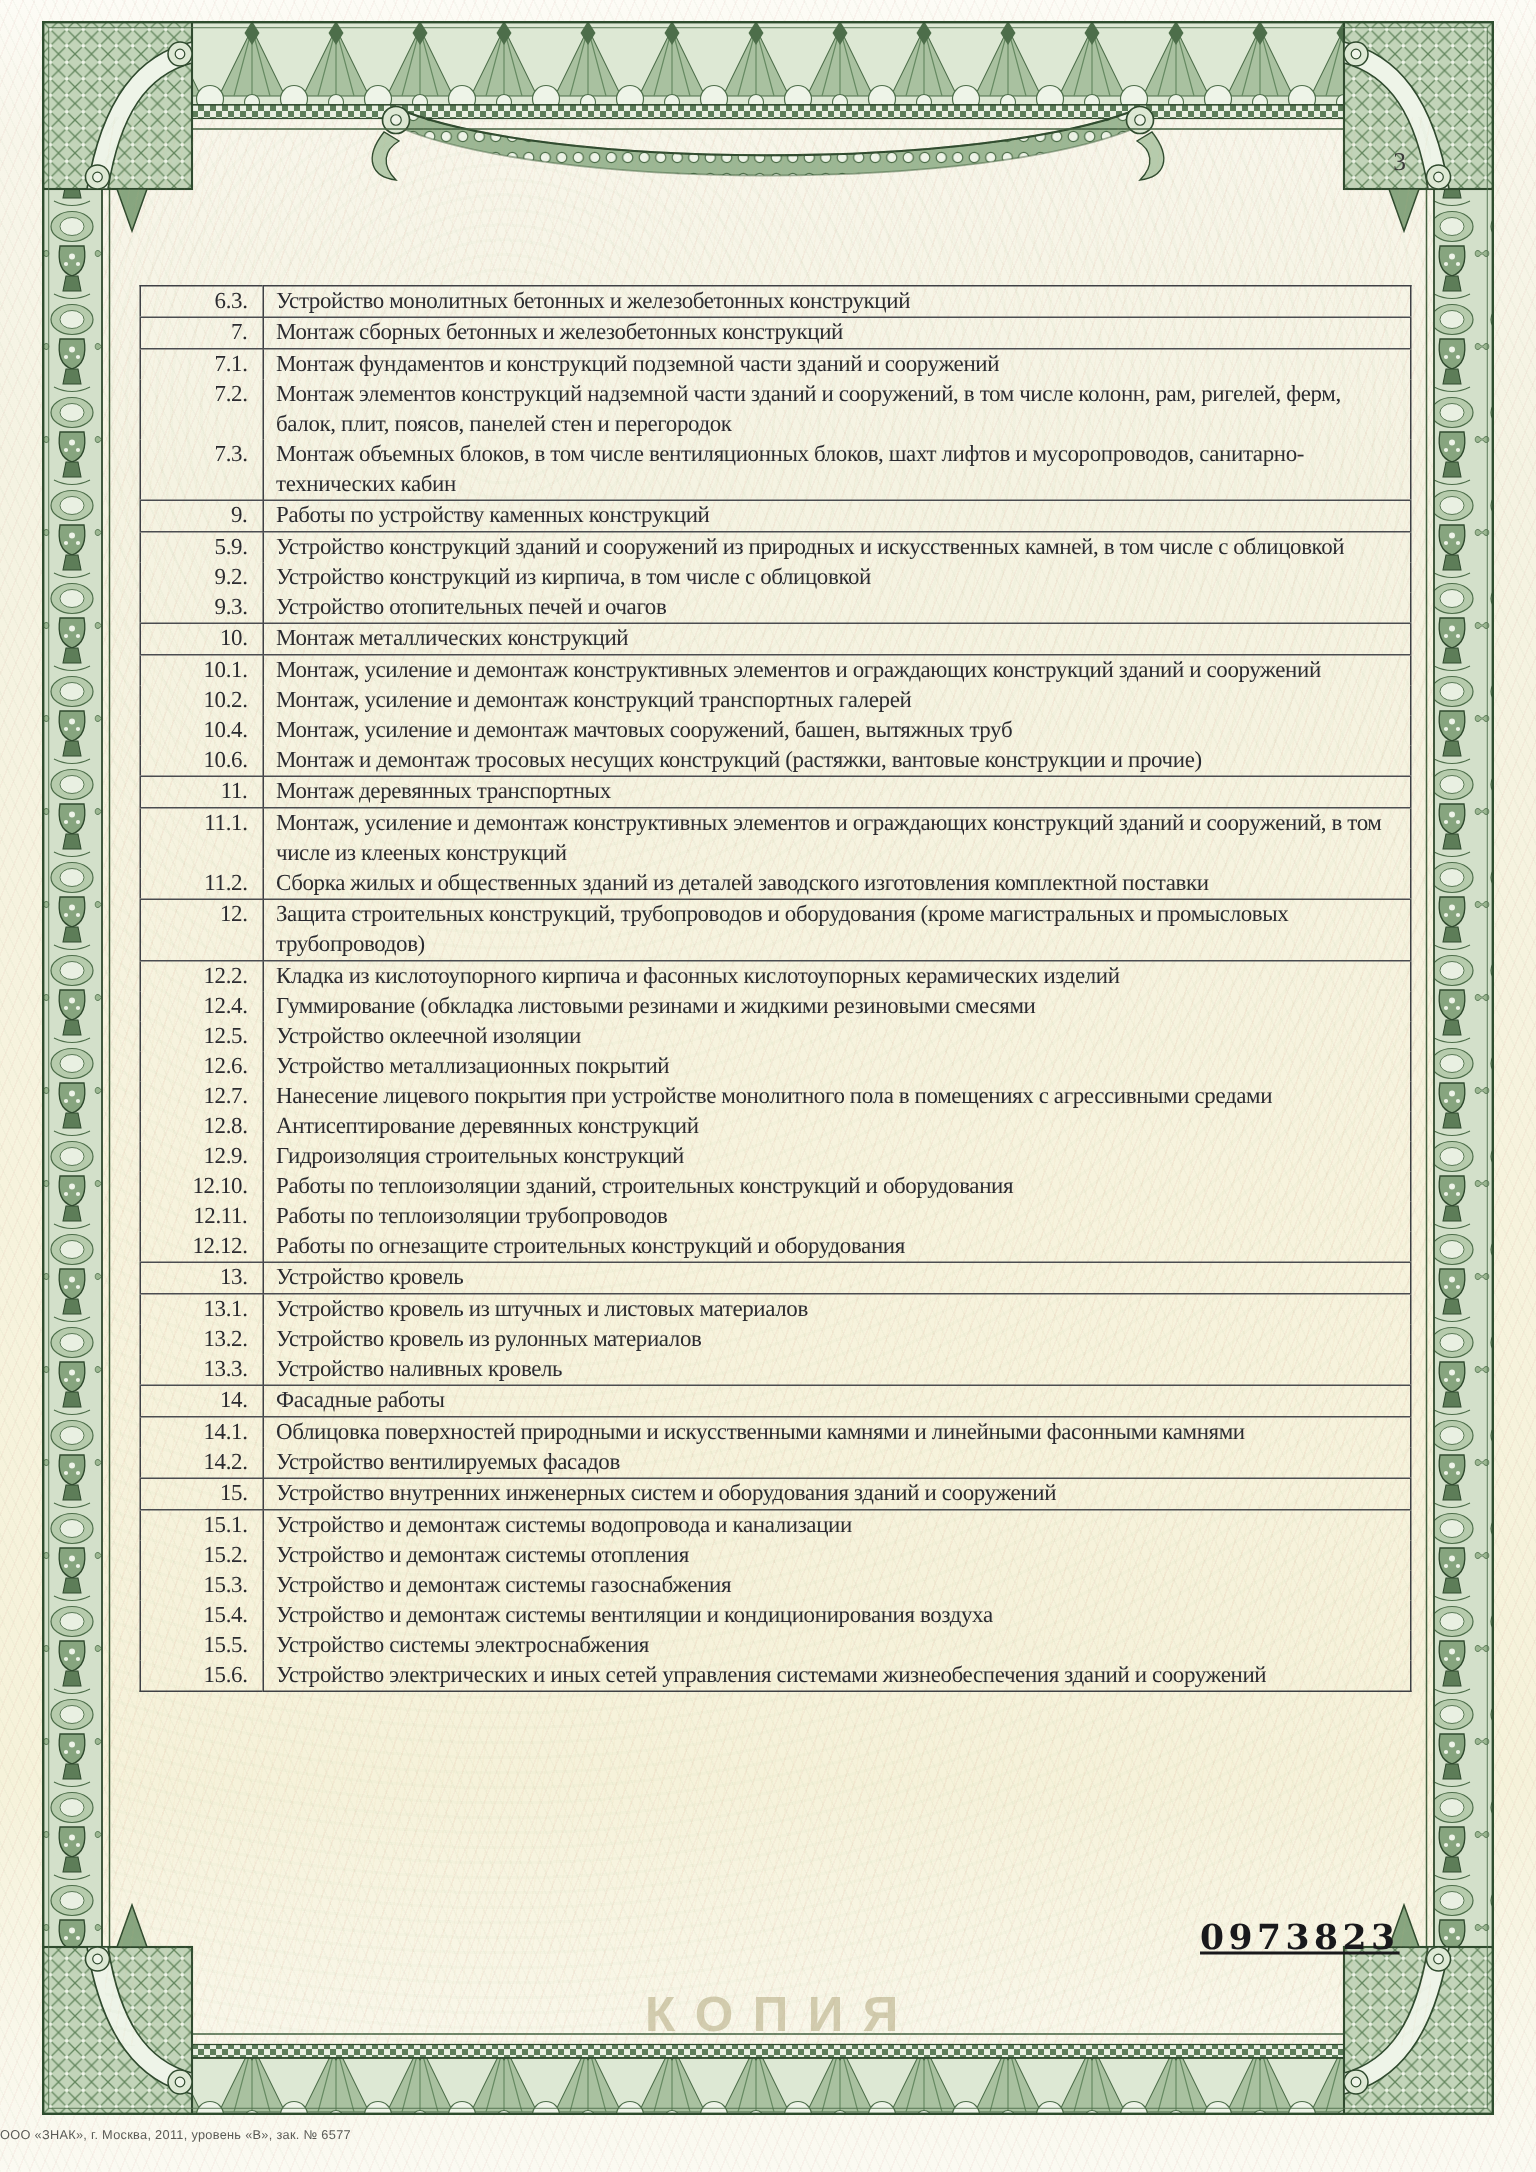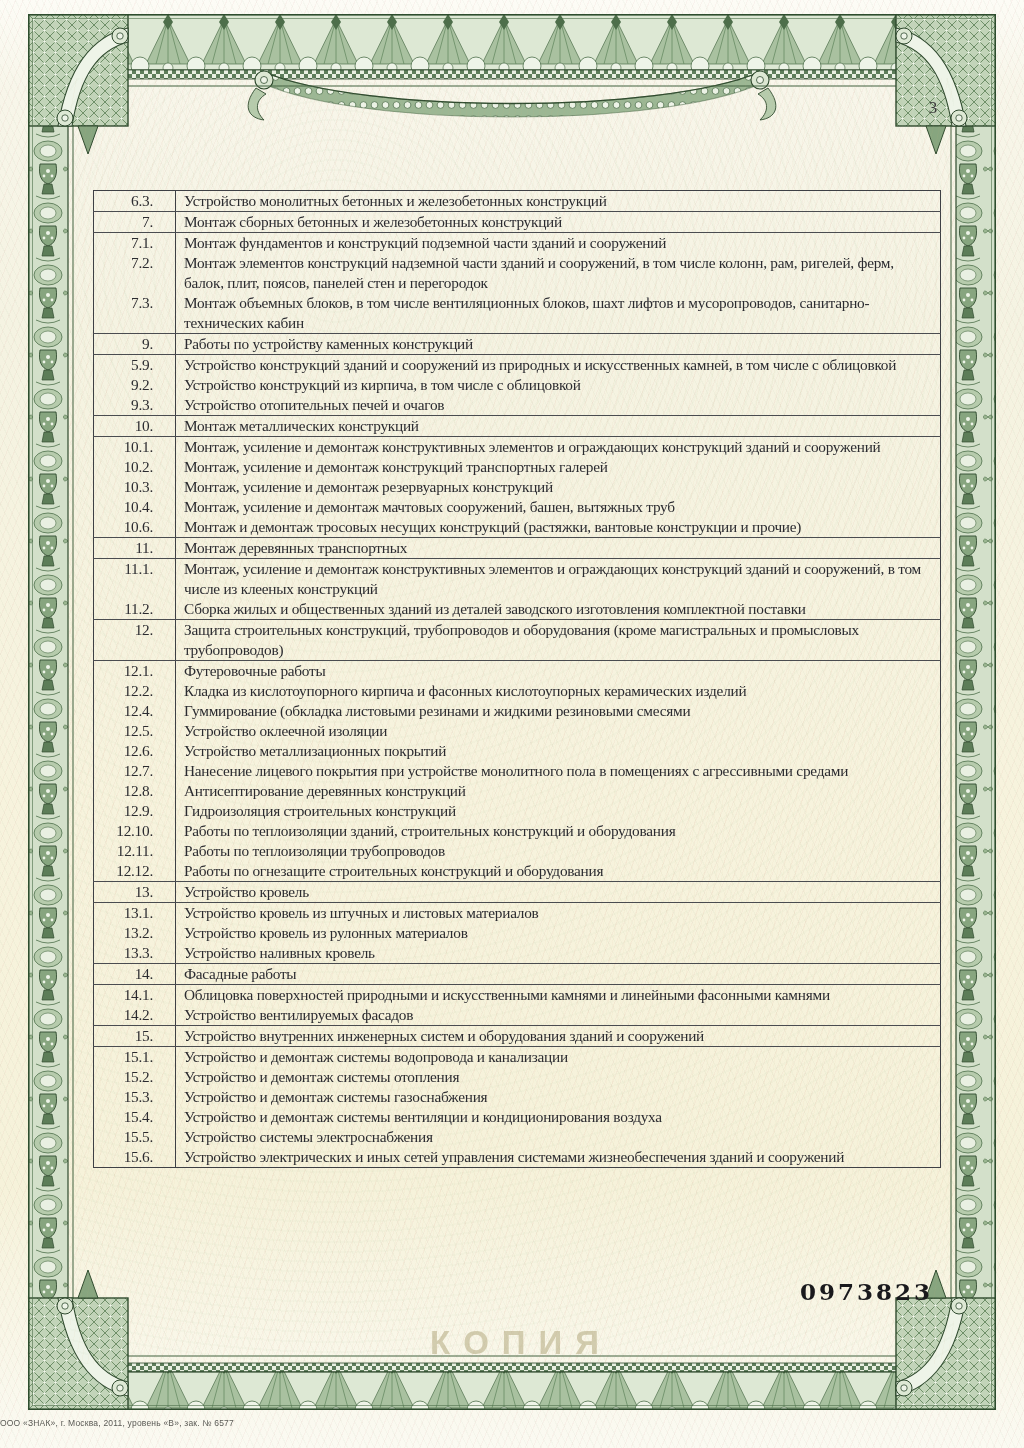--- a/index.html
+++ b/index.html
@@ -34,29 +34,29 @@
     border-collapse:collapse;table-layout:fixed;
     border:1.8px solid #3e4045;
     font-size:15.3px;color:#2b2b30;letter-spacing:-0.25px;
   }
   table.works col.c-num{width:82px;}
   table.works td{
     padding:0;vertical-align:top;line-height:20px;
     font-family:"Liberation Serif", serif;
   }
   table.works td.num{
-    text-align:right;padding-right:22px;
+    text-align:right;padding-right:10px;
     border-right:1.4px solid #3e4045;
   }
   table.works td.txt{padding-left:8px;padding-right:8px;}
   table.works tr.sep td{border-bottom:1.4px solid #4a4c50;}
   .serial{
     position:absolute;left:800px;top:1278px;
     font-family:"DejaVu Serif", serif;font-weight:700;
-    font-size:23px;letter-spacing:3px;color:#19191c;
+    font-size:23px;letter-spacing:3px;color:#19191c;text-decoration:underline;
   }
   .watermark{
     position:absolute;left:430px;top:1324px;
     font-family:Liberation Sans, sans-serif;font-weight:700;
     font-size:33px;letter-spacing:13px;
     color:#b4aa80;opacity:0.55;filter:blur(0.4px);
   }
   .footer-note{
     position:absolute;left:0;right:40px;top:1418px;text-align:left;
     font-family:"Liberation Sans", sans-serif;
@@ -197,24 +197,20 @@
         </tr>
         <tr>
           <td class="num">10.1.</td>
           <td class="txt">Монтаж, усиление и демонтаж конструктивных элементов и ограждающих конструкций зданий и сооружений</td>
         </tr>
         <tr>
           <td class="num">10.2.</td>
           <td class="txt">Монтаж, усиление и демонтаж конструкций транспортных галерей</td>
         </tr>
         <tr>
-          <td class="num">10.3.</td>
-          <td class="txt">Монтаж, усиление и демонтаж резервуарных конструкций</td>
-        </tr>
-        <tr>
           <td class="num">10.4.</td>
           <td class="txt">Монтаж, усиление и демонтаж мачтовых сооружений, башен, вытяжных труб</td>
         </tr>
         <tr class="sep">
           <td class="num">10.6.</td>
           <td class="txt">Монтаж и демонтаж тросовых несущих конструкций (растяжки, вантовые конструкции и прочие)</td>
         </tr>
         <tr class="sep">
           <td class="num">11.</td>
           <td class="txt">Монтаж деревянных транспортных</td>
@@ -223,24 +219,20 @@
           <td class="num">11.1.</td>
           <td class="txt">Монтаж, усиление и демонтаж конструктивных элементов и ограждающих конструкций зданий и сооружений, в том числе из клееных конструкций</td>
         </tr>
         <tr class="sep">
           <td class="num">11.2.</td>
           <td class="txt">Сборка жилых и общественных зданий из деталей заводского изготовления комплектной поставки</td>
         </tr>
         <tr class="sep">
           <td class="num">12.</td>
           <td class="txt">Защита строительных конструкций, трубопроводов и оборудования (кроме магистральных и промысловых трубопроводов)</td>
-        </tr>
-        <tr>
-          <td class="num">12.1.</td>
-          <td class="txt">Футеровочные работы</td>
         </tr>
         <tr>
           <td class="num">12.2.</td>
           <td class="txt">Кладка из кислотоупорного кирпича и фасонных кислотоупорных керамических изделий</td>
         </tr>
         <tr>
           <td class="num">12.4.</td>
           <td class="txt">Гуммирование (обкладка листовыми резинами и жидкими резиновыми смесями</td>
         </tr>
         <tr>

